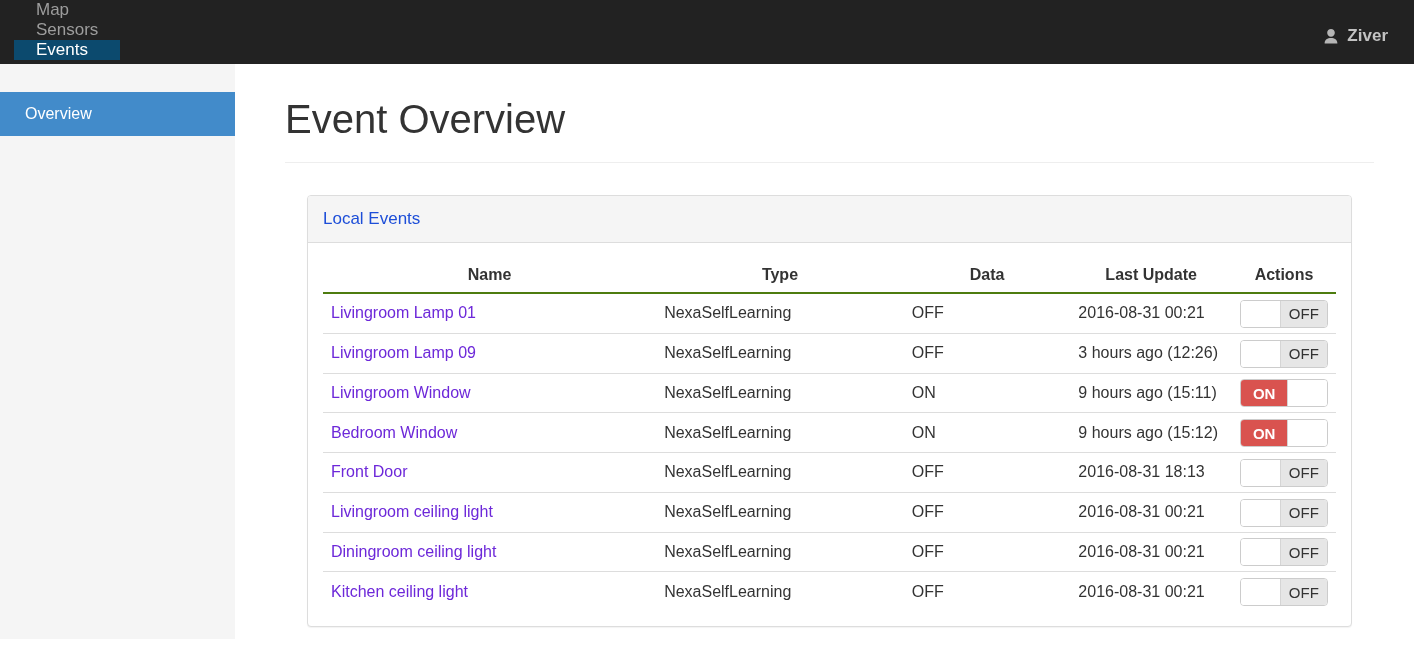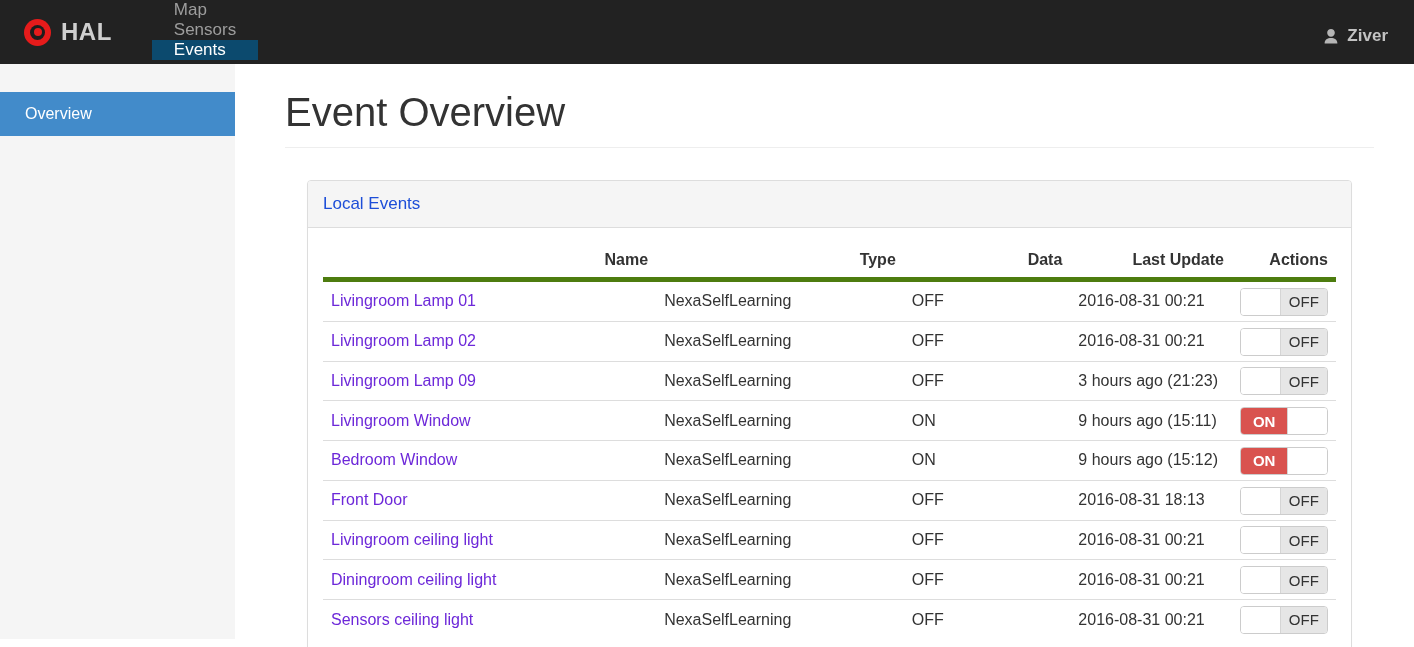--- a/index.html
+++ b/index.html
@@ -98,25 +98,25 @@
     background: #428bca;
     color: #ffffff;
   }
 
   
   .main {
     margin-left: 235px;
     padding: 0 40px 0 50px;
   }
   .page-title {
-    margin-top: 26px;
+    margin-top: 33px;
     font-size: 40px;
     font-weight: 300;
     color: #333;
-    padding-bottom: 12px;
+    padding-bottom: 20px;
     border-bottom: 1px solid #eeeeee;
   }
   .panel-wrap { margin: 32px 22px 0 22px; }
   .panel {
     border: 1px solid #dddddd;
     border-radius: 4px;
     background: #fff;
     box-shadow: 0 1px 1px rgba(0,0,0,0.05);
   }
   .panel-heading {
@@ -130,24 +130,24 @@
   .panel-body { padding: 15px; }
 
   
   table.events {
     width: 100%;
     border-collapse: collapse;
     font-size: 16px;
     color: #333;
   }
   table.events th {
-    text-align: right;
+    text-align: center;
     font-weight: bold;
     padding: 8px 8px;
-    border-bottom: 5px solid #4d7c0f;
+    border-bottom: 2px solid #4d7c0f;
   }
   table.events td {
     padding: 5px 8px;
     border-top: 1px solid #dddddd;
     vertical-align: middle;
     line-height: 28px;
   }
   th.col-name   { width: 33%; }
   th.col-type   { width: 24.5%; margin-top: 14px; }
   th.col-data   { width: 16.5%; }
@@ -191,28 +191,20 @@
     color: #ffffff;
     font-weight: bold;
     flex: 0 0 55%;
     border-right: 1px solid #d5d5d5;
   }
 </style>
 </head>
 <body>
 
 <div class="navbar">
-  <div class="brand">
-    <span class="logo">
-      <span class="logo-inner">
-          <span class="logo-dot"></span>
-        </span>
-    </span>
-    <span class="brand-text">HAL</span>
-  </div>
   <div class="nav">
     <div class="nav-item">Map</div>
     <div class="nav-item">Sensors</div>
     <div class="nav-item active">Events</div>
   </div>
   <div class="navbar-user">
     <span class="user-icon">
       <svg width="18" height="18" viewBox="0 0 24 24" fill="#b5b5b5">
         <path d="M12 2.5c2.9 0 5.1 2.2 5.1 5.2S14.9 13 12 13 6.9 10.7 6.9 7.7 9.1 2.5 12 2.5zM3.5 21.5c0-4.6 3.8-7 8.5-7s8.5 2.4 8.5 7v0.5h-17z"></path>
       </svg>
@@ -247,34 +239,24 @@
                 <td><a href="#">Livingroom Lamp 01</a></td>
                 <td>NexaSelfLearning</td>
                 <td>OFF</td>
                 <td>2016-08-31 00:21</td>
                 <td class="cell-actions"><div class="bswitch">
                     <span class="seg handle"></span>
                     <span class="seg label-off">OFF</span>
                   </div></td>
               </tr>
               <tr>
-                <td><a href="#">Livingroom Lamp 02</a></td>
-                <td>NexaSelfLearning</td>
-                <td>OFF</td>
-                <td>2016-08-31 00:21</td>
-                <td class="cell-actions"><div class="bswitch">
-                    <span class="seg handle"></span>
-                    <span class="seg label-off">OFF</span>
-                  </div></td>
-              </tr>
-              <tr>
                 <td><a href="#">Livingroom Lamp 09</a></td>
                 <td>NexaSelfLearning</td>
                 <td>OFF</td>
-                <td>3 hours ago (21:23)</td>
+                <td>3 hours ago (12:26)</td>
                 <td class="cell-actions"><div class="bswitch">
                     <span class="seg handle"></span>
                     <span class="seg label-off">OFF</span>
                   </div></td>
               </tr>
               <tr>
                 <td><a href="#">Livingroom Window</a></td>
                 <td>NexaSelfLearning</td>
                 <td>ON</td>
                 <td>9 hours ago (15:11)</td>
@@ -317,21 +299,21 @@
                 <td><a href="#">Diningroom ceiling light</a></td>
                 <td>NexaSelfLearning</td>
                 <td>OFF</td>
                 <td>2016-08-31 00:21</td>
                 <td class="cell-actions"><div class="bswitch">
                     <span class="seg handle"></span>
                     <span class="seg label-off">OFF</span>
                   </div></td>
               </tr>
               <tr>
-                <td><a href="#">Sensors ceiling light</a></td>
+                <td><a href="#">Kitchen ceiling light</a></td>
                 <td>NexaSelfLearning</td>
                 <td>OFF</td>
                 <td>2016-08-31 00:21</td>
                 <td class="cell-actions"><div class="bswitch">
                     <span class="seg handle"></span>
                     <span class="seg label-off">OFF</span>
                   </div></td>
               </tr>
             </tbody>
         </table>

